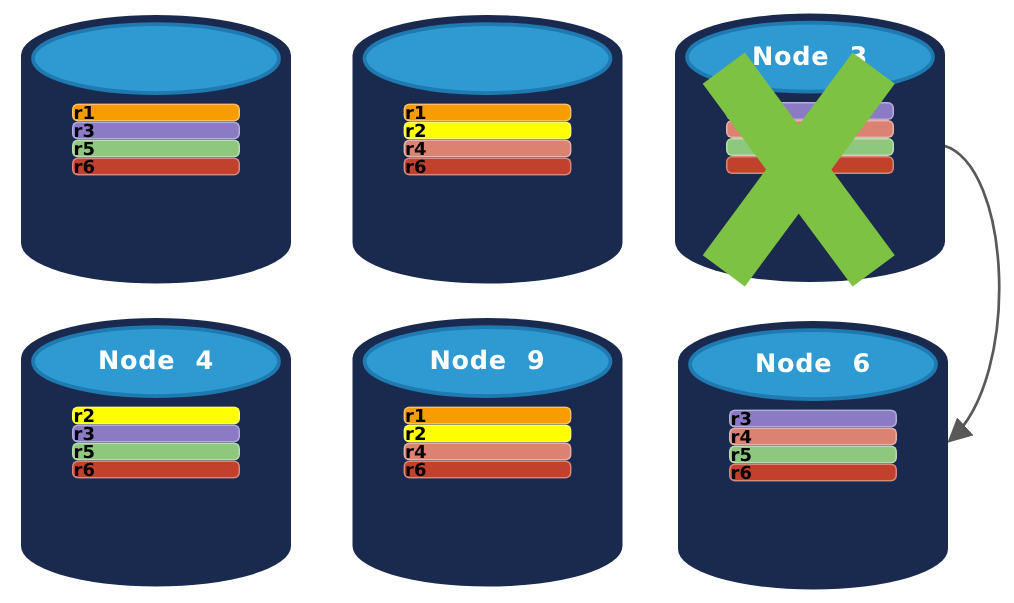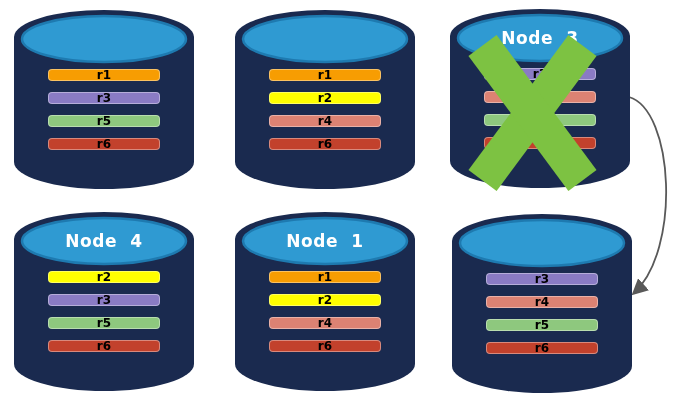--- a/index.html
+++ b/index.html
@@ -12,23 +12,23 @@
   .cyl-body { fill:var(--navy); }
   .cyl-top  { fill:var(--ellipse); stroke:var(--ellipse-border); stroke-width:2.5; }
   .title {
     position:absolute; left:0; right:0; top:20px; height:20px;
     text-align:center; font-size:17px; font-weight:bold;
     color:var(--title-color); word-spacing:7px; letter-spacing:.5px;
     line-height:20px; white-space:pre;
   }
   .bars { position:absolute; left:35px; top:60px; width:112px; }
   .bar {
-    height:12px; margin-bottom:11px; border-radius:4px;
+    height:12px; border-radius:4px;
     border:1px solid rgba(255,255,255,.38); box-sizing:border-box;
-    text-align:center;
+    text-align:left;
   }
   .bar span {
     display:block; font-size:12px; font-weight:bold; line-height:10px;
     color:#000;
   }
   .xmark { position:absolute; left:36px; top:39px; width:96px; height:132px; }
   .xmark .leg {
     position:absolute; left:30px; top:-18px; width:35px; height:168px;
     background:var(--x-color); display:block;
   }
@@ -135,41 +135,42 @@
           <div class="bar" style="background: rgb(194, 65, 44);">
             <span>r6</span>
           </div>
         </div>
   </div>
       <div class="node" style="left: 234px; top: 211px;">
     <svg class="cyl" viewBox="0 0 182 181" aria-hidden="true">
       <path class="cyl-body" d="M1,28 A90,27 0 0 1 181,28 L181,153 A90,27 0 0 1 1,153 Z"></path>
       <ellipse class="cyl-top" cx="91" cy="30" rx="82" ry="23"></ellipse>
     </svg>
-    <div class="title">Node 1</div>
+    <div class="title">Node 9</div>
     <div class="bars">
           <div class="bar" style="background: rgb(247, 157, 2);">
             <span>r1</span>
           </div>
           <div class="bar" style="background: rgb(255, 255, 0);">
             <span>r2</span>
           </div>
           <div class="bar" style="background: rgb(220, 130, 115);">
             <span>r4</span>
           </div>
           <div class="bar" style="background: rgb(194, 65, 44);">
             <span>r6</span>
           </div>
         </div>
   </div>
       <div class="node" style="left: 451px; top: 213px;">
     <svg class="cyl" viewBox="0 0 182 181" aria-hidden="true">
       <path class="cyl-body" d="M1,28 A90,27 0 0 1 181,28 L181,153 A90,27 0 0 1 1,153 Z"></path>
       <ellipse class="cyl-top" cx="91" cy="30" rx="82" ry="23"></ellipse>
     </svg>
+    <div class="title">Node 6</div>
     <div class="bars">
           <div class="bar" style="background: rgb(138, 123, 196);">
             <span>r3</span>
           </div>
           <div class="bar" style="background: rgb(220, 130, 115);">
             <span>r4</span>
           </div>
           <div class="bar" style="background: rgb(142, 200, 126);">
             <span>r5</span>
           </div>

